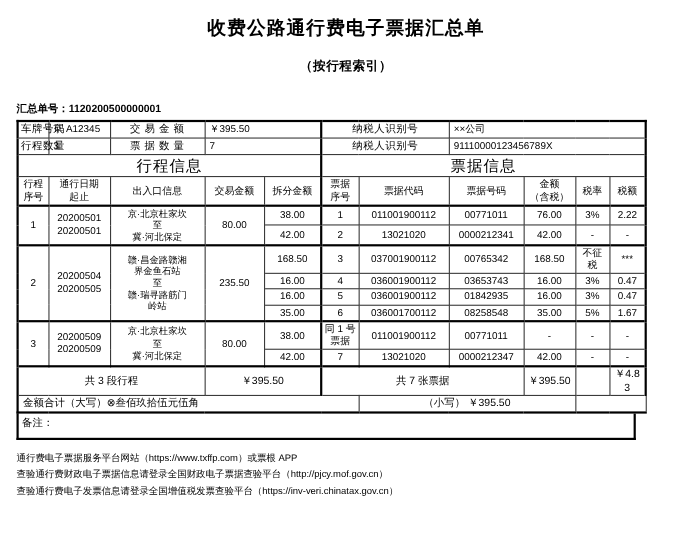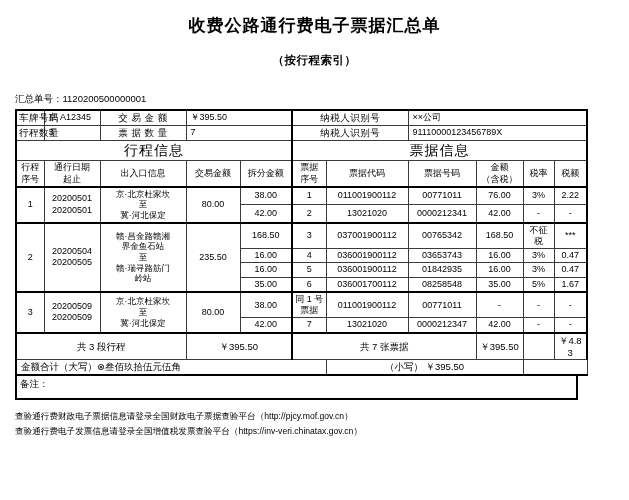--- a/index.html
+++ b/index.html
@@ -37,20 +37,21 @@
     letter-spacing: 0.5px;
     font-family: "DejaVu Serif", "Liberation Serif", serif;
   }
   .meta-row {
     display: flex;
     justify-content: space-between;
     align-items: flex-end;
     font-size: 9.5px;
     padding-top: 25px;
     padding-bottom: 3px;
+    font-weight: bold;
   }
   .meta-left, .meta-right {
     white-space: nowrap;
   }
 
   table.main {
     border-collapse: collapse;
     width: 563px;
     table-layout: fixed;
     font-size: 9px;
@@ -319,17 +320,18 @@
       <td class="outer-b" colspan="2"></td>
     </tr>
   </tbody>
     </table>
 
   <div class="note-bar">
     <span>备注：</span>
   </div>
 
   <div class="footer">
+    <div>通行费电子票据服务平台网站（https://www.txffp.com）或票根 APP</div>
     <div>查验通行费财政电子票据信息请登录全国财政电子票据查验平台（http://pjcy.mof.gov.cn）</div>
     <div>查验通行费电子发票信息请登录全国增值税发票查验平台（https://inv-veri.chinatax.gov.cn）</div>
   </div>
 
 </div>
 
 </body></html>

